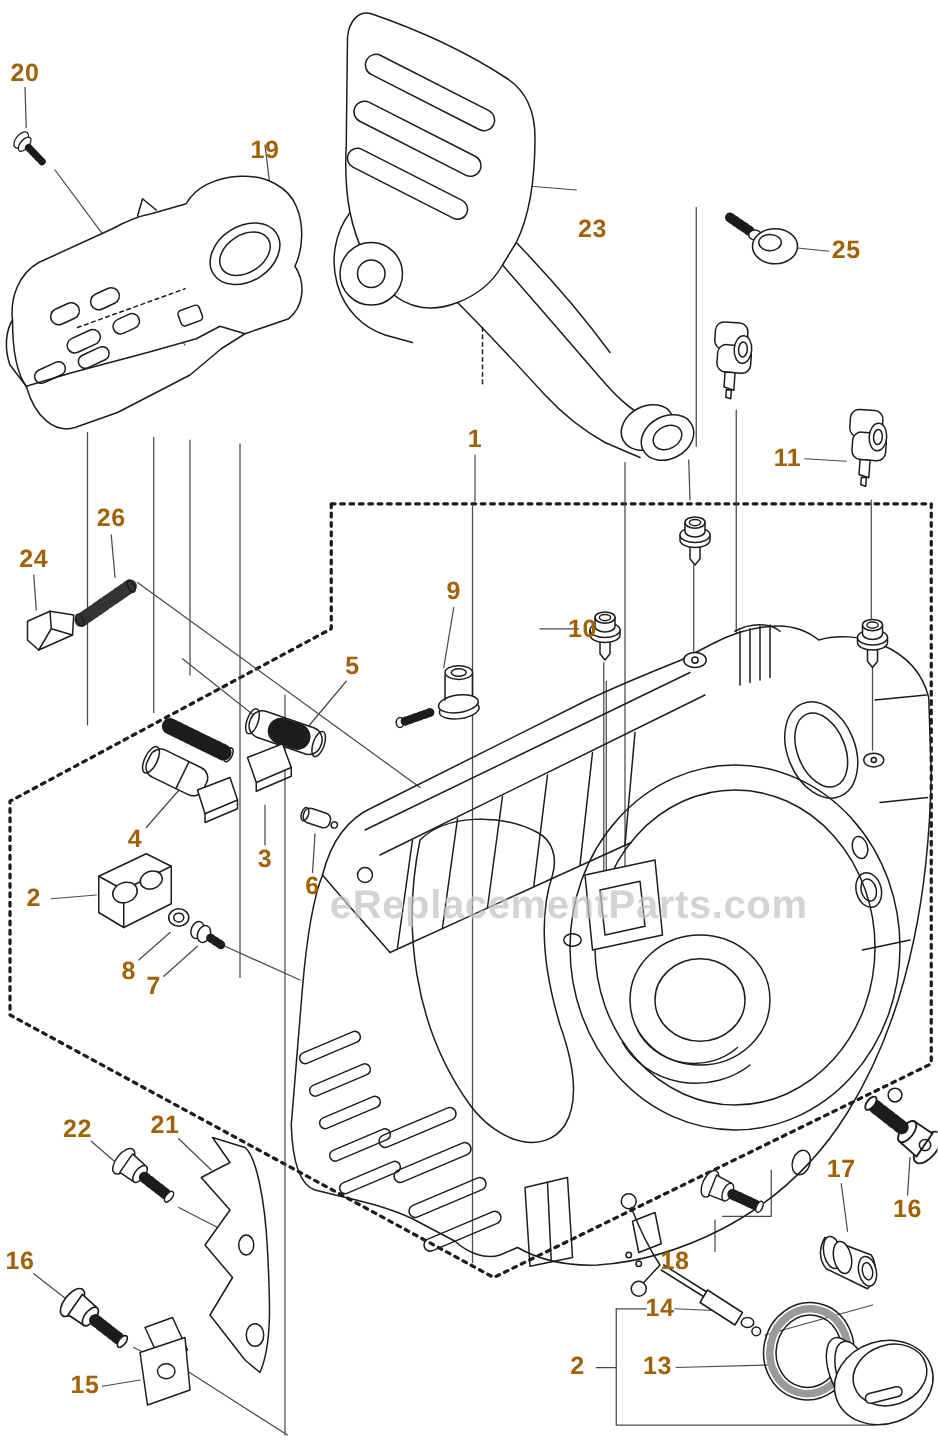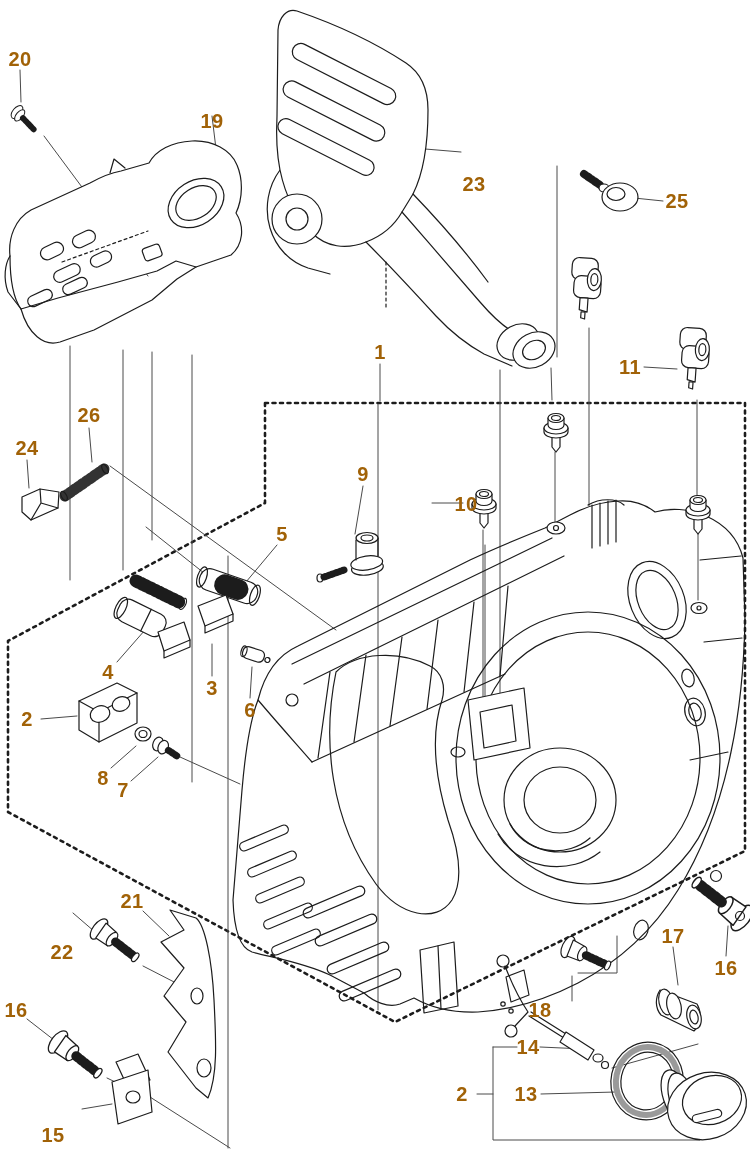--- a/index.html
+++ b/index.html
@@ -401,42 +401,43 @@
     <g transform="rotate(-18 707 1106)">
           <ellipse cx="707" cy="1106" rx="40" ry="33" fill="#fff"></ellipse>
         </g>
     <g transform="rotate(-18 712 1100)">
           <ellipse cx="712" cy="1100" rx="30" ry="24"></ellipse>
         </g>
     <rect x="692" y="1112" width="30" height="8" rx="4" transform="rotate(-14 707 1116)" fill="#fff"></rect>
   </g>
 </svg>
 
+<div class="watermark">eReplacementParts.com</div>
 <div id="callout-layer">
       <div class="callout" style="left: 20px; top: 59px;">20</div>
       <div class="callout" style="left: 212px; top: 105px; margin-top: 16px;">19</div>
       <div class="callout" style="left: 474px; top: 152px; margin-top: 32px;">23</div>
       <div class="callout" style="left: 677px; top: 201px;">25</div>
       <div class="callout" style="left: 630px; top: 367px;">11</div>
       <div class="callout" style="left: 380px; top: 352px;">1</div>
       <div class="callout" style="left: 89px; top: 415px;">26</div>
       <div class="callout" style="left: 27px; top: 448px;">24</div>
       <div class="callout" style="left: 363px; top: 474px;">9</div>
       <div class="callout" style="left: 418px; top: 504px; margin-left: 48px;">10</div>
       <div class="callout" style="left: 282px; top: 534px;">5</div>
       <div class="callout" style="left: 108px; top: 672px;">4</div>
       <div class="callout" style="left: 212px; top: 688px;">3</div>
       <div class="callout" style="left: 250px; top: 710px;">6</div>
       <div class="callout" style="left: 27px; top: 719px;">2</div>
       <div class="callout" style="left: 103px; top: 778px;">8</div>
       <div class="callout" style="left: 123px; top: 790px;">7</div>
-      <div class="callout" style="left: 62px; top: 952px;">22</div>
+      <div class="callout" style="left: 62px; top: 904px;">22</div>
       <div class="callout" style="left: 132px; top: 901px;">21</div>
       <div class="callout" style="left: 673px; top: 936px;">17</div>
       <div class="callout" style="left: 726px; top: 968px;">16</div>
       <div class="callout" style="left: 540px; top: 1010px;">18</div>
       <div class="callout" style="left: 16px; top: 1010px;">16</div>
       <div class="callout" style="left: 528px; top: 1047px;">14</div>
       <div class="callout" style="left: 462px; top: 1094px;">2</div>
       <div class="callout" style="left: 526px; top: 1094px;">13</div>
-      <div class="callout" style="left: 53px; top: 1109px; margin-top: 26px;">15</div>
+      <div class="callout" style="left: 68px; top: 1109px;">15</div>
     </div>
 </div>
 
 </body></html>

